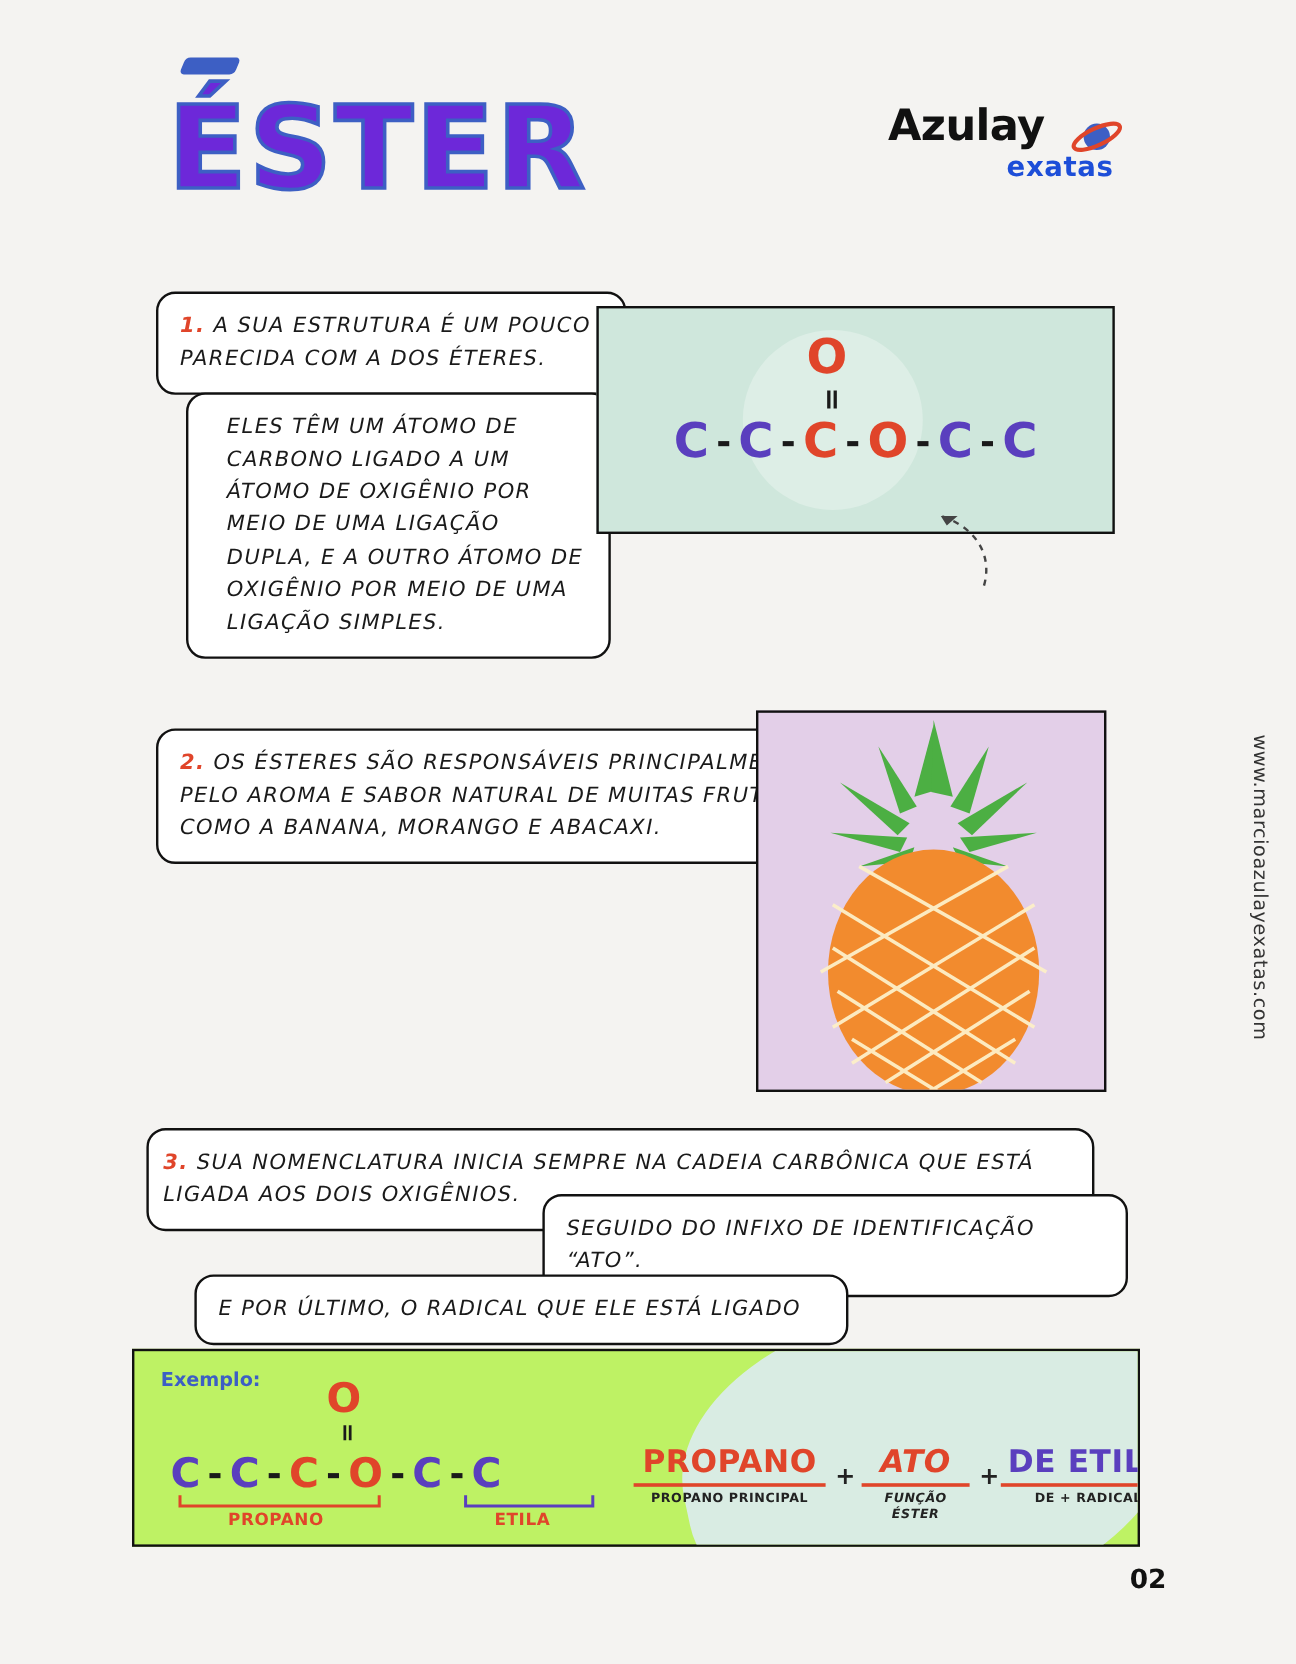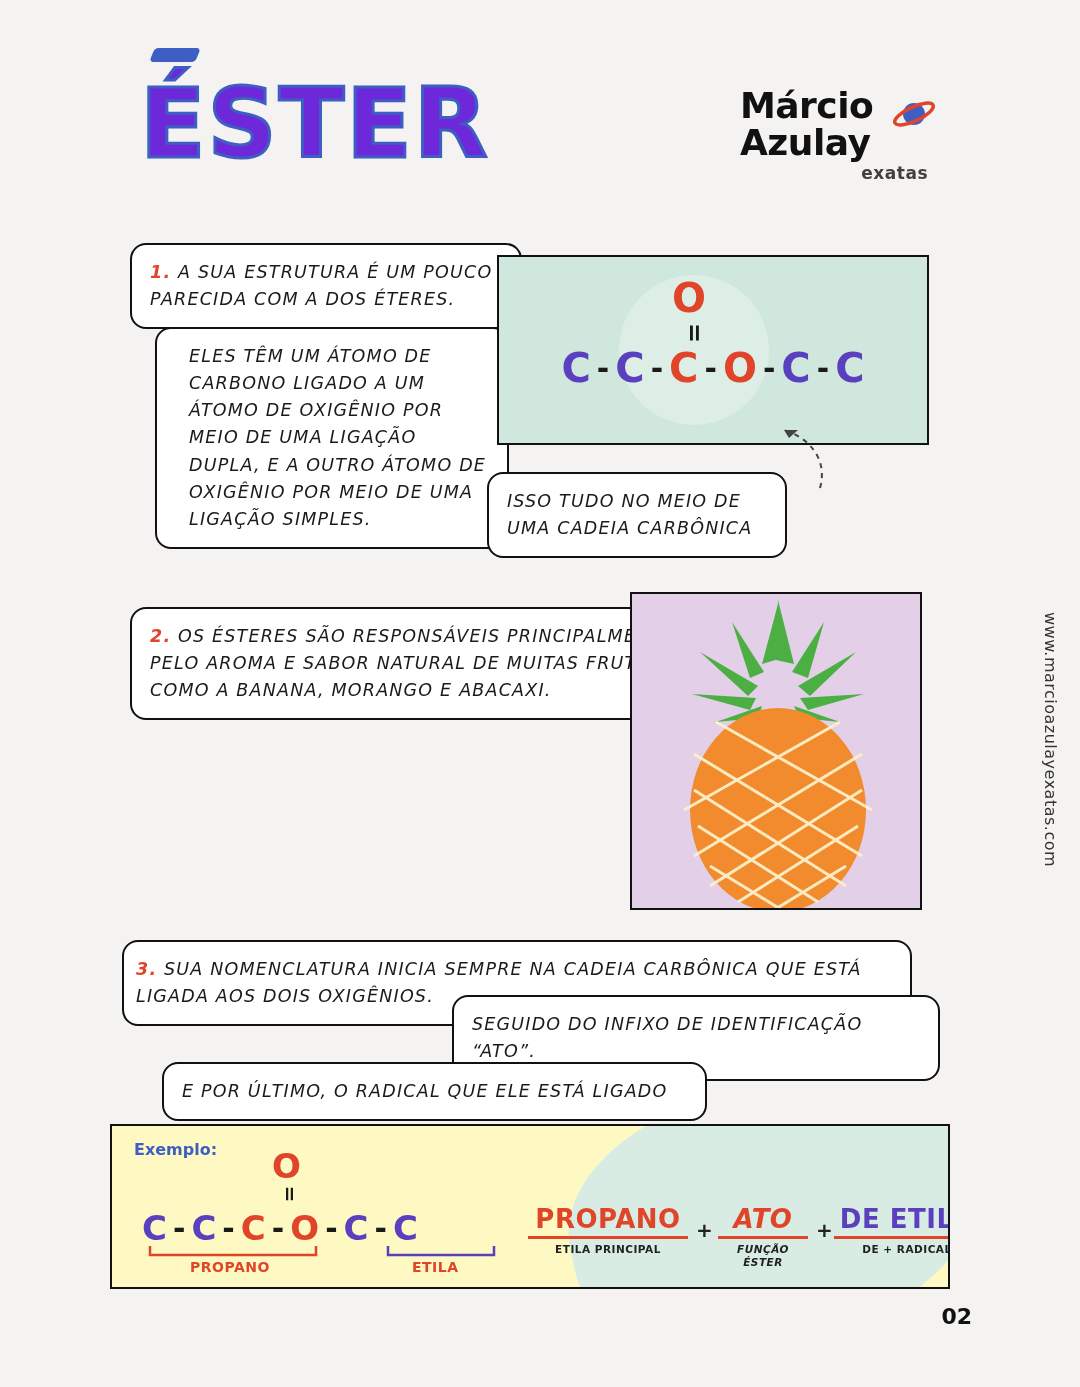--- a/index.html
+++ b/index.html
@@ -58,22 +58,22 @@
     font-family: "DejaVu Sans", sans-serif;
     font-weight: 900;
     font-size: 36px;
     color: #111;
     line-height: 1.02;
     letter-spacing: -0.5px;
   }
   .logo-exatas {
     font-family: "DejaVu Sans", sans-serif;
     font-weight: 900;
-    font-size: 17px;
-    color: #404040;
+    font-size: 23px;
+    color: #1d4ed8;
     text-align: right;
     padding-right: 12px;
     margin-top: 2px;
     letter-spacing: 0.5px;
   }
   .logo-planet {
     position: absolute;
     right: 4px;
     top: 4px;
     width: 44px;
@@ -179,21 +179,21 @@
     letter-spacing: 0.5px;
   }
 
   
   .example {
     position: absolute;
     left: 110px;
     top: 1124px;
     width: 840px;
     height: 165px;
-    background: #fef9c3;
+    background: #bef264;
     border: 2px solid #111;
     overflow: hidden;
   }
   .example .wave {
     position: absolute;
     right: -40px;
     top: -40px;
     width: 420px;
     height: 260px;
     background: #d9ece3;
@@ -288,21 +288,20 @@
 </style>
 </head>
 <body>
 
 <div class="page">
 
   <div class="title-accent"></div>
   <div class="title">ÉSTER</div>
 
   <div class="logo">
-    <div class="logo-line1">Márcio</div>
     <div class="logo-line2">Azulay</div>
     <div class="logo-exatas">exatas</div>
     <svg class="logo-planet" viewBox="0 0 44 44">
       <circle cx="22" cy="22" r="11" fill="#3d5fc4"></circle>
       <ellipse cx="22" cy="22" rx="21" ry="7" fill="none" stroke="#e0452a" stroke-width="3.5" transform="rotate(-25 22 22)"></ellipse>
     </svg>
   </div>
 
   <div class="hbox" style="left:130px; top:243px; width:392px;">
     <span class="num">1.</span>
@@ -325,23 +324,20 @@
       <span class="atom-o">C</span>
       <span class="dash">-</span>
       <span class="atom-o">O</span>
       <span class="dash">-</span>
       <span class="atom-c">C</span>
       <span class="dash">-</span>
       <span class="atom-c">C</span>
     </div>
   </div>
 
-  <div class="hbox" style="left:487px; top:472px; width:300px;">
-    <span>Isso tudo no meio de uma cadeia carbônica</span>
-  </div>
 
   <svg class="arrow-svg" width="70" height="70" viewBox="0 0 70 70">
     <path d="M60 68 C 68 40, 50 18, 24 10" stroke="#444" stroke-width="2" fill="none" stroke-dasharray="5 5"></path>
     <path d="M24 10 l 14 0 l -9 8 z" fill="#444"></path>
   </svg>
 
   <div class="hbox" style="left:130px; top:607px; width:575px;">
     <span class="num">2.</span>
     <span>Os ésteres são responsáveis principalmente pelo aroma e sabor natural de muitas frutas, como a banana, morango e abacaxi.</span>
   </div>
@@ -418,21 +414,21 @@
     <div class="brace-lbl" style="left:78px; top:133px;">PROPANO</div>
 
     <svg style="position:absolute; left:274px; top:118px;" width="110" height="14">
       <path d="M2 2 L2 11 L108 11 L108 2" stroke="#5a3fbe" stroke-width="2.5" fill="none"></path>
     </svg>
     <div class="brace-lbl" style="left:300px; top:133px; color:#e0452a;">ETILA</div>
 
     <div class="nom" style="left:416px; width:160px;">
       <div class="big" style="color:#e0452a;">PROPANO</div>
       <div class="line"></div>
-      <div class="sub">ETILA PRINCIPAL</div>
+      <div class="sub">PROPANO PRINCIPAL</div>
     </div>
     <div class="plus" style="left:584px;">+</div>
     <div class="nom" style="left:606px; width:90px;font-style:italic;">
       <div class="big" style="color:#e0452a;">ATO</div>
       <div class="line"></div>
       <div class="sub">FUNÇÃO ÉSTER</div>
     </div>
     <div class="plus" style="left:704px;">+</div>
     <div class="nom" style="left:722px; width:146px;">
       <div class="big" style="color:#5a3fbe;">DE ETILA</div>

